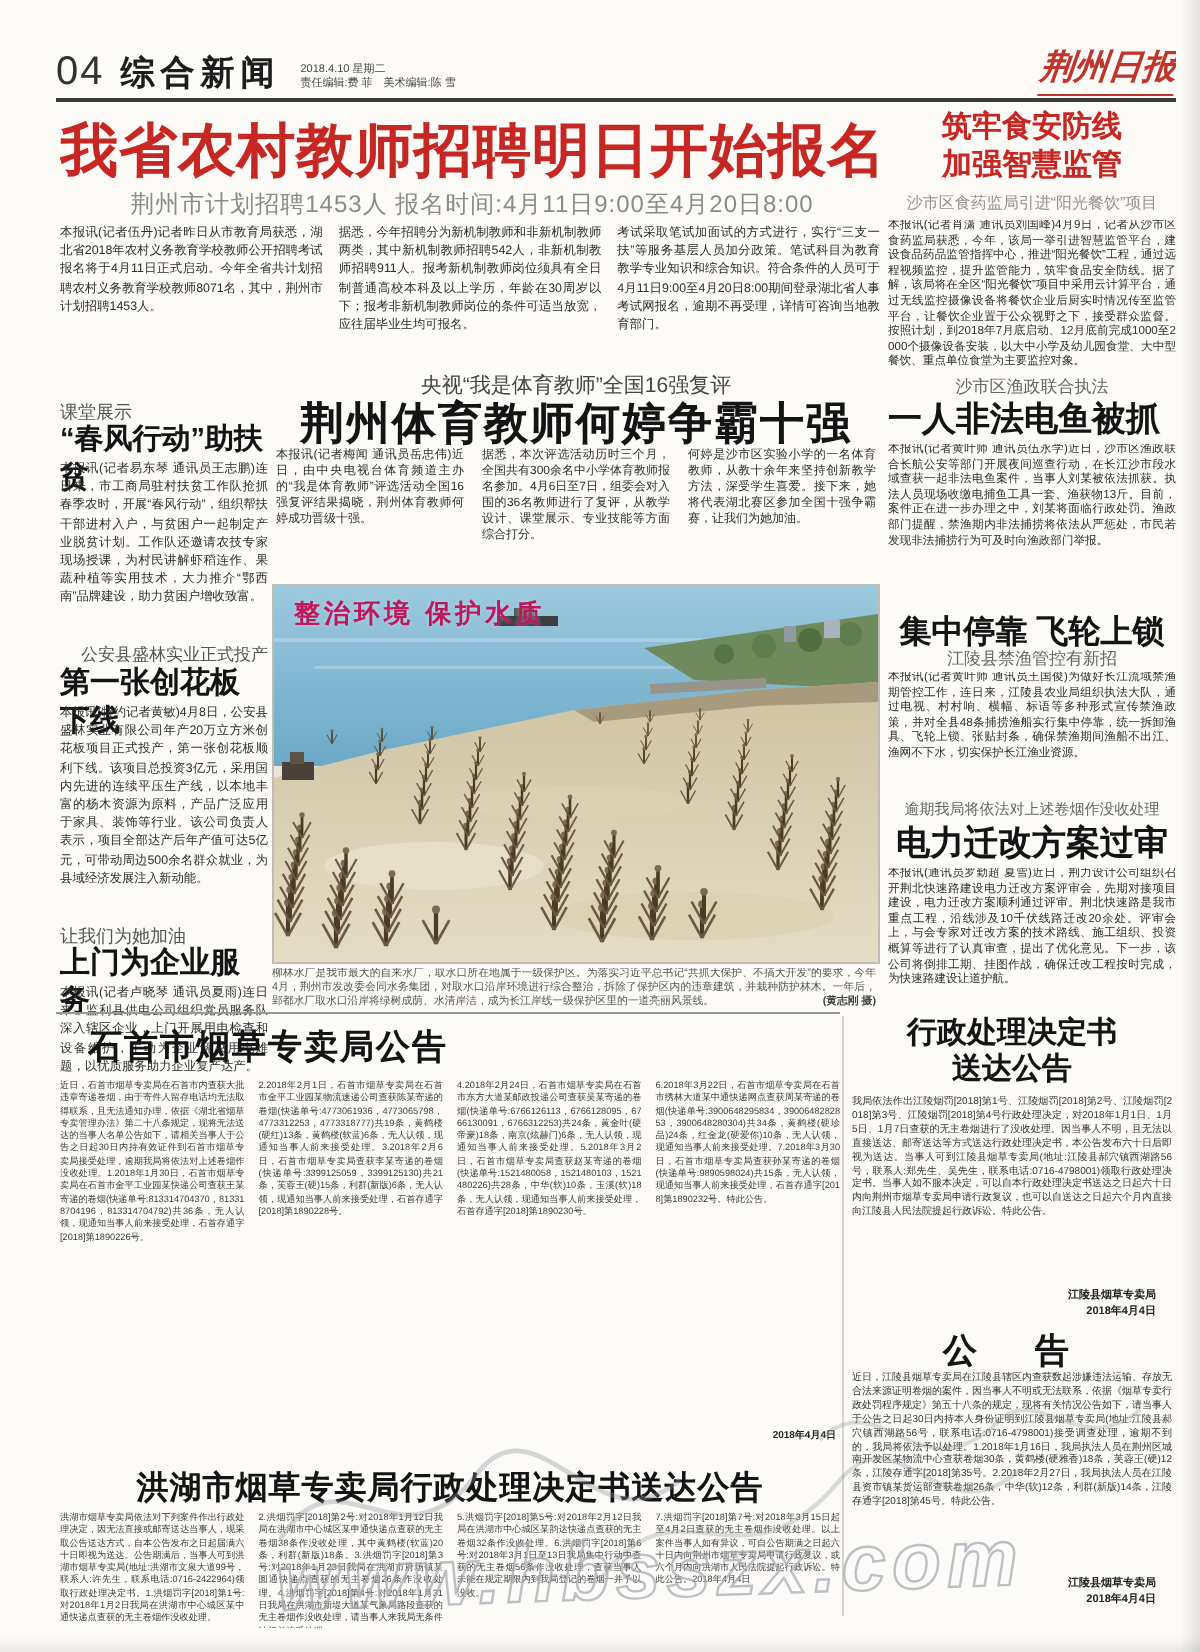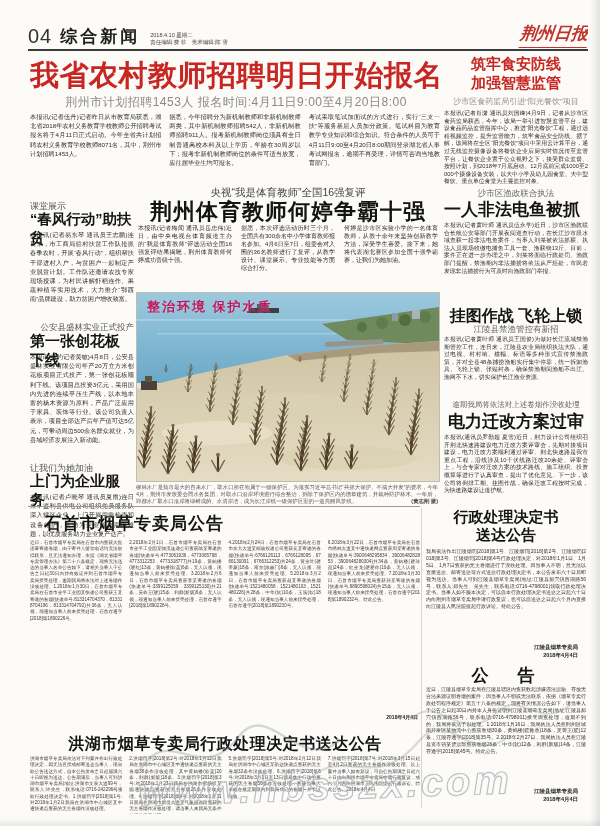--- a/index.html
+++ b/index.html
@@ -61,21 +61,21 @@
     <span style="display:block;">筑牢食安防线</span>
     <span style="display:block;">加强智慧监管</span>
   </div>
   <div class="abs" style="left:444px;top:96px;width:144px;font-size:8px;color:#9a8f8f;text-align:center;">沙市区食药监局引进“阳光餐饮”项目</div>
   <div class="abs bodysm" style="left:444px;top:110px;width:144px;height:104px;">本报讯(记者肖潇 通讯员刘国峰)4月9日，记者从沙市区食药监局获悉，今年，该局一举引进智慧监管平台，建设食品药品监管指挥中心，推进“阳光餐饮”工程，通过远程视频监控，提升监管能力，筑牢食品安全防线。据了解，该局将在全区“阳光餐饮”项目中采用云计算平台，通过无线监控摄像设备将餐饮企业后厨实时情况传至监管平台，让餐饮企业置于公众视野之下，接受群众监督。按照计划，到2018年7月底启动、12月底前完成1000至2000个摄像设备安装，以大中小学及幼儿园食堂、大中型餐饮、重点单位食堂为主要监控对象。</div>
 
   <div class="abs kicker-c" style="left:444px;top:188px;width:144px;font-size:8.5px;">沙市区渔政联合执法</div>
   <div class="abs hl-black" style="left:444px;top:198px;width:144px;font-size:17px;">一人非法电鱼被抓</div>
   <div class="abs bodysm" style="left:444px;top:222px;width:144px;height:80px;">本报讯(记者黄叶师 通讯员伍永学)近日，沙市区渔政联合长航公安等部门开展夜间巡查行动，在长江沙市段水域查获一起非法电鱼案件，当事人刘某被依法抓获。执法人员现场收缴电捕鱼工具一套、渔获物13斤。目前，案件正在进一步办理之中，刘某将面临行政处罚。渔政部门提醒，禁渔期内非法捕捞将依法从严惩处，市民若发现非法捕捞行为可及时向渔政部门举报。</div>
 
-  <div class="abs hl-black" style="left:444px;top:306px;width:144px;font-size:16px;text-align:center;">挂图作战 飞轮上锁</div>
+  <div class="abs hl-black" style="left:444px;top:306px;width:144px;font-size:16px;text-align:center;">集中停靠 飞轮上锁</div>
   <div class="abs kicker-c" style="left:444px;top:324px;width:144px;font-size:8.5px;">江陵县禁渔管控有新招</div>
   <div class="abs bodysm" style="left:444px;top:336px;width:144px;height:60px;">本报讯(记者黄叶师 通讯员王国俊)为做好长江流域禁渔期管控工作，连日来，江陵县农业局组织执法大队，通过电视、村村响、横幅、标语等多种形式宣传禁渔政策，并对全县48条捕捞渔船实行集中停靠，统一拆卸渔具、飞轮上锁、张贴封条，确保禁渔期间渔船不出江、渔网不下水，切实保护长江渔业资源。</div>
 
   <div class="abs kicker-c" style="left:444px;top:400px;width:144px;font-size:7.5px;">逾期我局将依法对上述卷烟作没收处理</div>
   <div class="abs hl-black" style="left:444px;top:410px;width:144px;font-size:17px;text-align:center;">电力迁改方案过审</div>
   <div class="abs bodysm" style="left:444px;top:434px;width:144px;height:98px;">本报讯(通讯员罗勤超 夏雪)近日，荆力设计公司组织召开荆北快速路建设电力迁改方案评审会，先期对接项目建设，电力迁改方案顺利通过评审。荆北快速路是我市重点工程，沿线涉及10千伏线路迁改20余处。评审会上，与会专家对迁改方案的技术路线、施工组织、投资概算等进行了认真审查，提出了优化意见。下一步，该公司将倒排工期、挂图作战，确保迁改工程按时完成，为快速路建设让道护航。</div>
 
   <div class="abs kicker" style="left:30px;top:200px;width:104px;font-size:9px;">课堂展示</div>
   <div class="abs hl-black" style="left:30px;top:210px;width:104px;font-size:14.5px;">“春风行动”助扶贫</div>
   <div class="abs bodytext" style="left:30px;top:230px;width:104px;height:88px;">本报讯(记者易东琴 通讯员王志鹏)连日来，市工商局驻村扶贫工作队抢抓春季农时，开展“春风行动”，组织帮扶干部进村入户，与贫困户一起制定产业脱贫计划。工作队还邀请农技专家现场授课，为村民讲解虾稻连作、果蔬种植等实用技术，大力推介“鄂西南”品牌建设，助力贫困户增收致富。</div>

